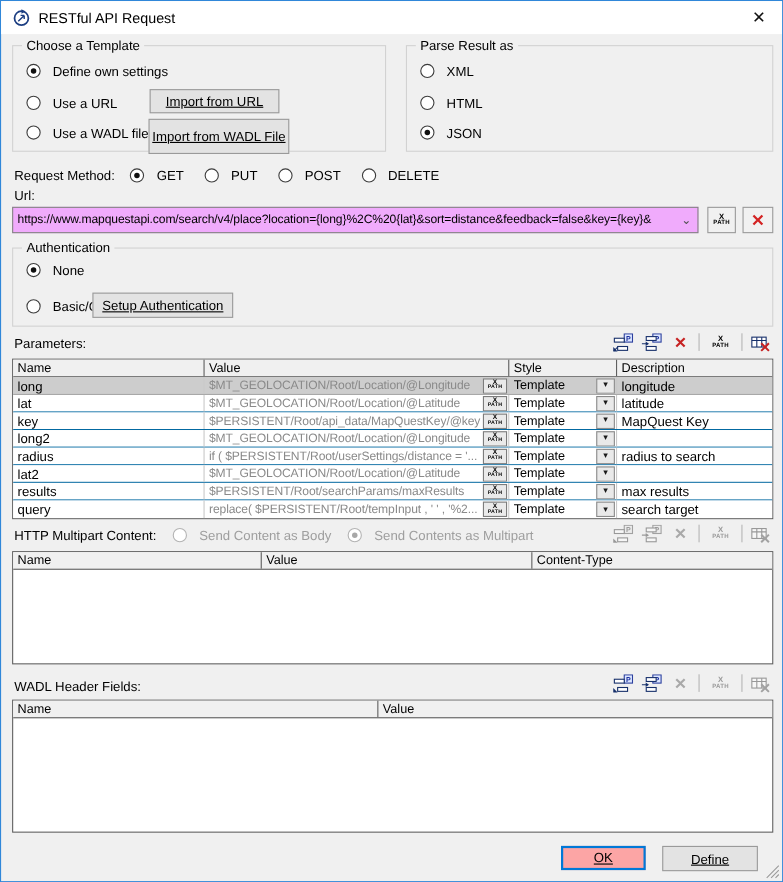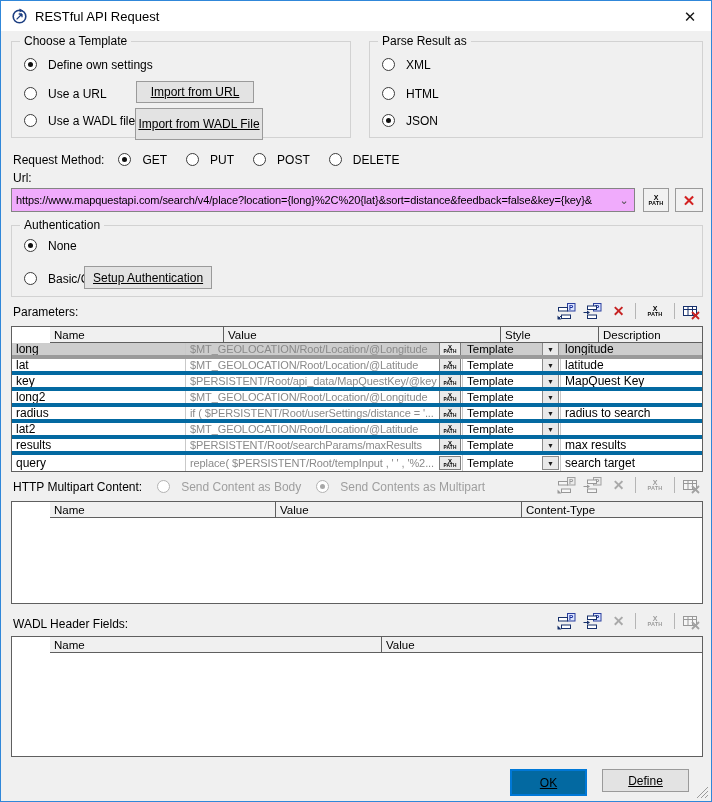--- a/index.html
+++ b/index.html
@@ -52,44 +52,44 @@
   .tb-sep { width:1px; height:16px; background:#b5b5b5; }
   .tb-xpath { display:flex; flex-direction:column; align-items:center; justify-content:center;
               line-height:1; font-weight:bold; color:#000; width:24px; height:17px; }
   .tb-xpath .l1 { font-size:7px; } .tb-xpath .l2 { font-size:5.5px; letter-spacing:.2px; }
   .tb-xpath.dis { color:#9b9b9b; filter:none; opacity:1; }
   .tb-redx { color:#c62222; font-size:14px; font-weight:bold; line-height:1; }
   .tb-redx.dis { color:#a9a9a9; filter:none; opacity:1; }
 
   
   .tblbox { position:absolute; border:1px solid #5f5f5f; background:#fff; }
-  .thead { display:flex; background:#f0f0f0; height:16px; border-bottom:1px solid #5f5f5f;margin-left:38px; }
+  .thead { display:flex; background:#f0f0f0; height:16px; border-bottom:1px solid #5f5f5f; }
   .th { display:flex; align-items:center; padding:0 4px; font-size:11.5px; border-right:1px solid #5f5f5f; overflow:hidden; }
   .th:last-child { border-right:none; }
-  .trow { display:flex; height:16px; border-bottom:4px solid #0369a1; background:#fff; }
+  .trow { display:flex; height:16px; border-bottom:1px solid #0369a1; background:#fff; }
   .trow.selected { background:#cdcdcd; border-bottom-color:#9a9a9a; }
   .trow.selected .tcell { background:#cdcdcd; }
   .tcell { display:flex; align-items:center; padding:0 4px; font-size:12px; border-right:1px solid #c9c9c9;
            overflow:hidden; white-space:nowrap; }
   .tcell:last-child { border-right:none; }
   .pw-name { width:174px; } .pw-value { width:277px; padding-right:1px; } .pw-style { width:98px; padding-right:1px; } .pw-desc { flex:1; }
   .mw-name { width:226px; } .mw-value { width:246px; } .mw-ct { flex:1; }
   .hw-name { width:332px; } .hw-value { flex:1; }
 
   .vtext { color:#8a8a8a; font-size:11px; letter-spacing:-0.1px; overflow:hidden; white-space:nowrap; flex:1; }
   .mini-xp { margin-left:auto; flex:none; width:22px; height:14px; border:1px solid #7d7d7d; background:#eaeaea;
              display:flex; flex-direction:column; align-items:center; justify-content:center; line-height:1;
              font-weight:bold; color:#000; }
   .mini-xp .l1 { font-size:6px; } .mini-xp .l2 { font-size:4.8px; letter-spacing:.2px; }
   .stext { font-size:11.5px; }
   .dd-btn { margin-left:auto; flex:none; width:17px; height:14px; border:1px solid #8a8a8a; background:#e9e9e9;
             display:flex; align-items:center; justify-content:center; font-size:7px; color:#1a1a1a; }
 
   
-  .ok-btn { left:509px; top:768px; width:77px; height:27px; border:2px solid #0078d7; background:#0369a1; }
+  .ok-btn { left:509px; top:768px; width:77px; height:22px; border:2px solid #0078d7; background:#fca5a5; }
   .cancel-btn { left:601px; top:768px; width:87px; height:23px; }
   .grip { position:absolute; right:2px; bottom:2px; }
 
   svg { display:block; }
 </style>
 </head>
 <body>
 
 <div class="window">
 

